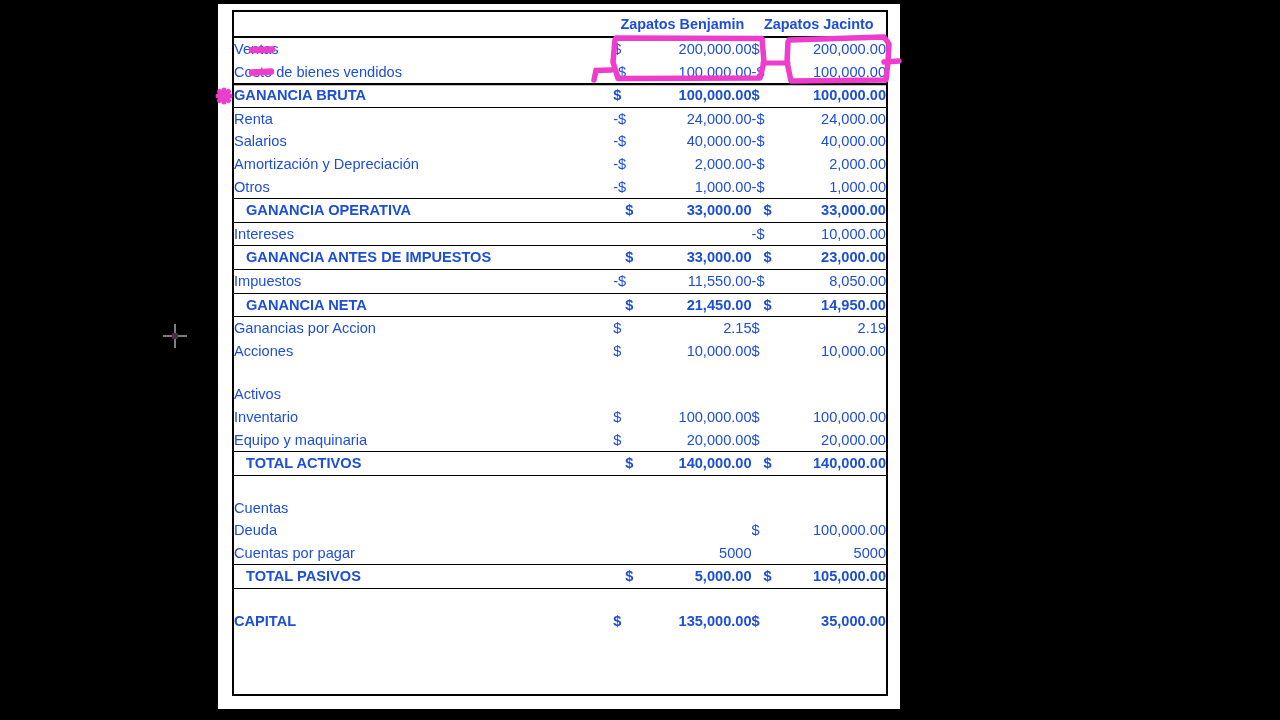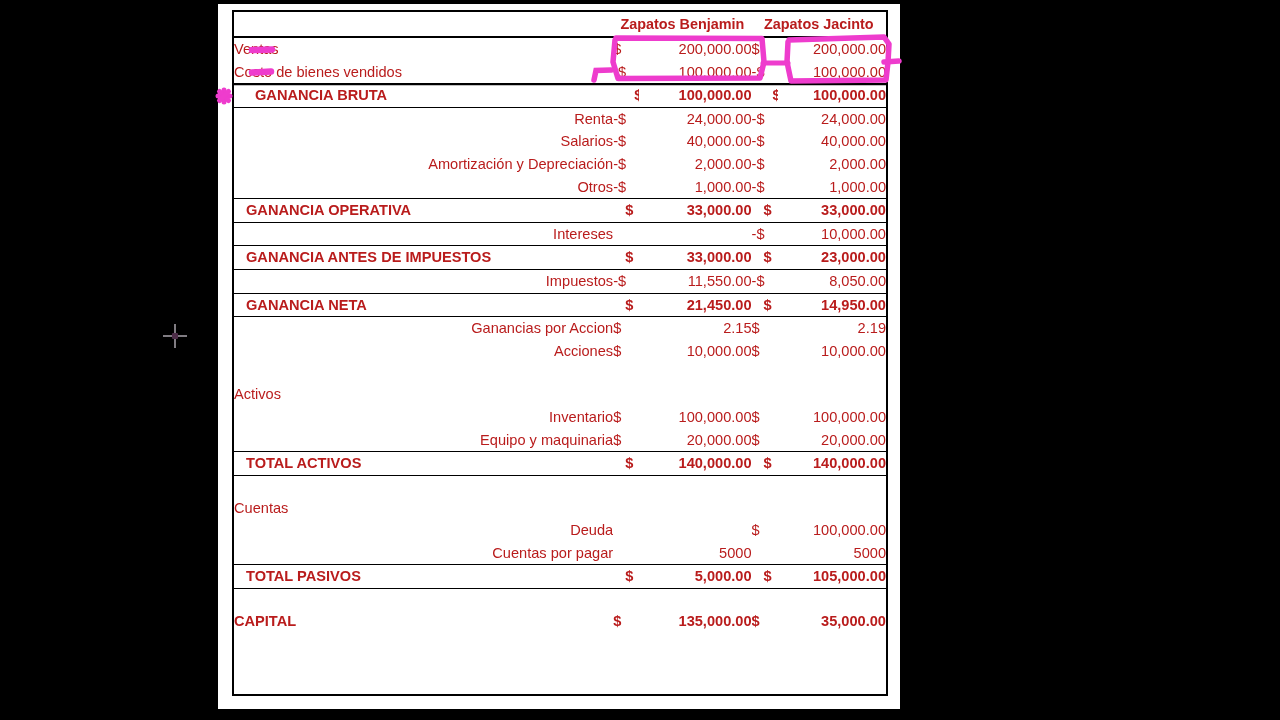--- a/index.html
+++ b/index.html
@@ -27,21 +27,21 @@
     border:2px solid #000;
     background:#fff;
     box-sizing:border-box;
   }
 
   table.fin{
     width:100%;
     border-collapse:collapse;
     table-layout:fixed;
     font-size:14.6px;
-    color:#b91c1c;
+    color:#1d4ed8;
   }
 
   
   col.c-label{width:378px;}
   col.c-sym{width:26px;}
   col.c-num{width:112px;}
   col.c-sym2{width:26px;}
   col.c-num2{width:108px;}
 
   table.fin td{
@@ -60,31 +60,31 @@
     height:24px;
     line-height:24px;
     border-bottom:2px solid #000;
   }
   td.hdr-b{text-align:center;}
   td.hdr-j{text-align:center;}
 
   
   .lvl0{padding-left:3px;}
   .lvl1{padding-left:26px;}
-  .lvl2{padding-left:44px;text-align:right;}
+  .lvl2{padding-left:44px;}
 
   td.sym{text-align:left;padding-left:4px;font-weight:inherit;}
   td.num{text-align:right;padding-right:5px;font-weight:inherit;}
 
   tr.b td{font-weight:bold;}
 
   
   tr.rule-top td{border-top:1.6px solid #000;padding-left:12px;}
   tr.rule-bot td{border-bottom:1.6px solid #000;}
-  tr.dbl-top td{border-top:1.6px solid #000;box-shadow:inset 0 2.6px 0 -1.3px #000;padding-left:21px;}
+  tr.dbl-top td{border-top:1.6px solid #000;box-shadow:inset 0 2.6px 0 -1.3px #000;}
 
   tr.spacer td{height:21px;line-height:21px;border:none;}
 
   
   #ink-layer{
     position:absolute;left:0;top:0;
     width:1280px;height:720px;
     pointer-events:none;
   }
 

